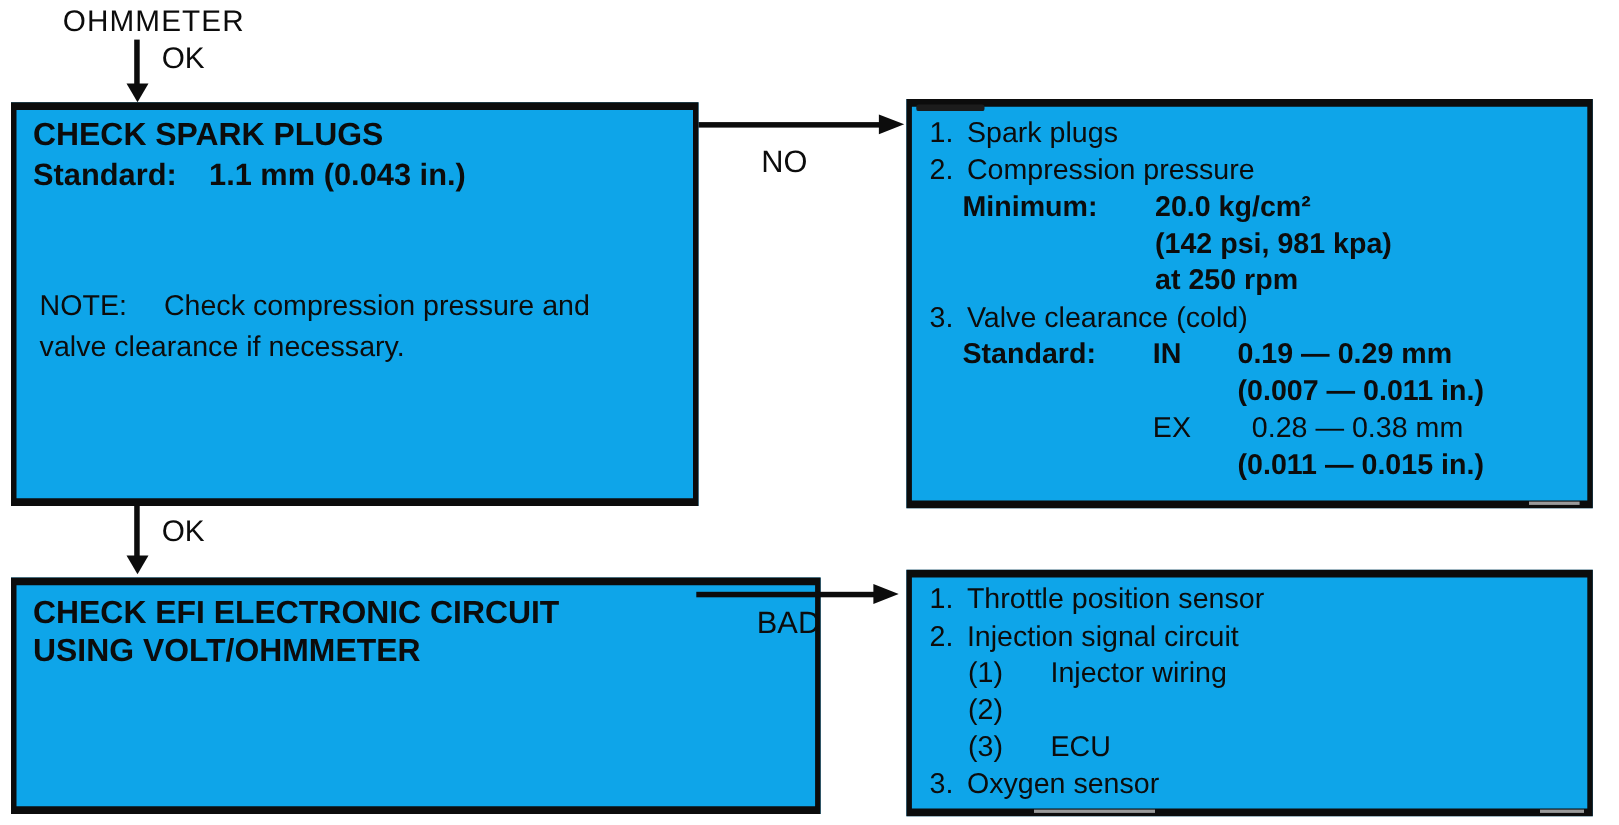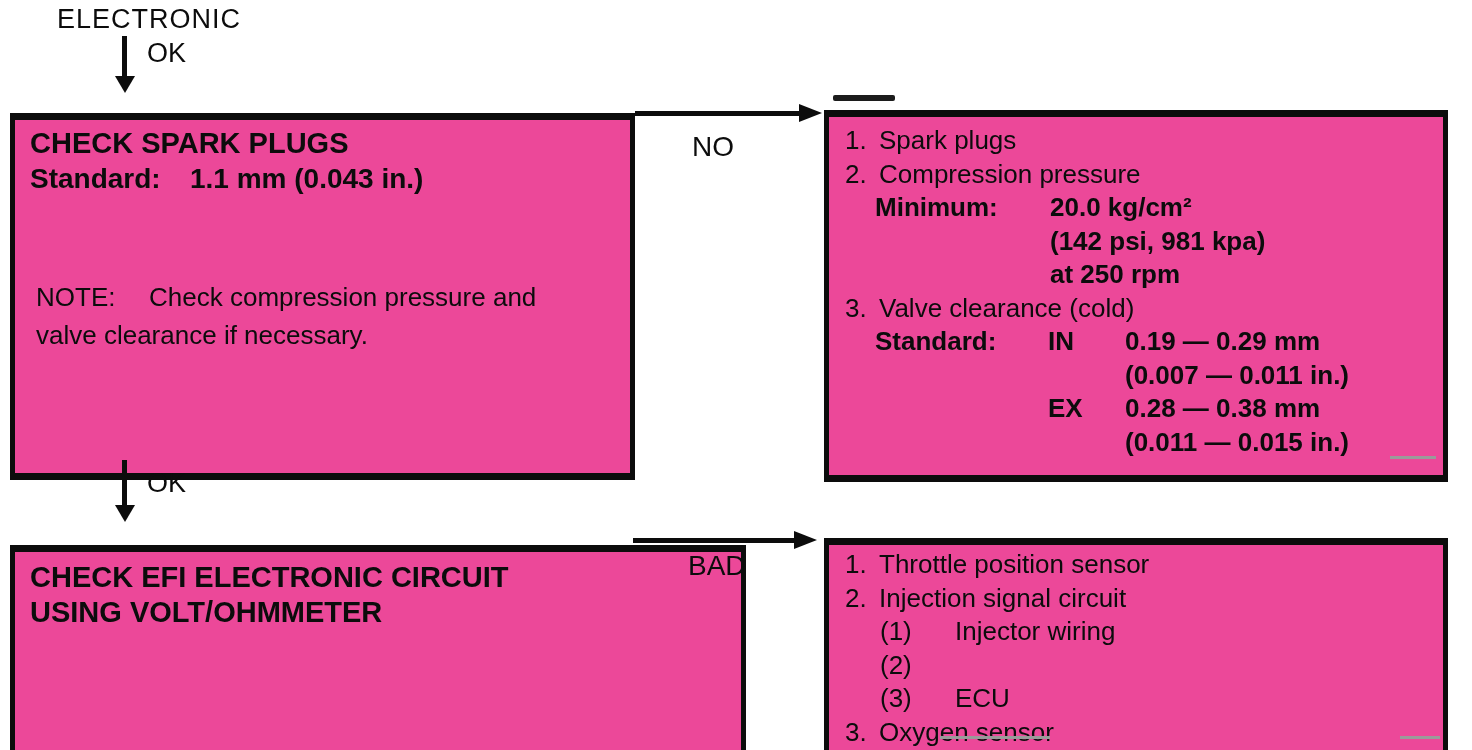--- a/index.html
+++ b/index.html
@@ -4,22 +4,22 @@
 <style>
   html,body{margin:0;padding:0;background:#ffffff;}
   body{
     width:1472px;height:750px;position:relative;overflow:hidden;
     font-family:"Liberation Sans", sans-serif;color:#0c0c0c;
     -webkit-font-smoothing:antialiased;
   }
   .canvas{position:absolute;inset:0;}
   
   .fbox{
-    position:absolute;box-sizing:border-box;background:#ec4899;
-    border:5px solid #0c0c0c;border-top-width:7px;border-bottom-width:7px;margin-top:20px;
+    position:absolute;box-sizing:border-box;background:#0ea5e9;
+    border:5px solid #0c0c0c;border-top-width:7px;border-bottom-width:7px;
   }
   
   .lbl{position:absolute;font-size:27px;line-height:30px;white-space:nowrap;}
   .lbl-big{font-size:28px;}
   
   .shaft-v{position:absolute;width:5px;background:#0c0c0c;}
   .shaft-h{position:absolute;height:5px;background:#0c0c0c;}
   .head-down{position:absolute;width:0;height:0;
     border-left:10px solid transparent;border-right:10px solid transparent;
     border-top:17px solid #0c0c0c;}
@@ -41,33 +41,33 @@
   .row{display:flex;white-space:nowrap;}
   .r-item{padding-left:16px;}
   .num{width:34px;flex:none;}
   .r-min{padding-left:46px;font-weight:bold;}
   .min-label{width:175px;flex:none;}
   .r-minval{padding-left:221px;font-weight:bold;}
   .r-std{padding-left:46px;font-weight:bold;}
   .std2-label{width:173px;flex:none;}
   .tagcol{width:77px;flex:none;}
   .r-val2{padding-left:296px;font-weight:bold;}
-  .r-ex{padding-left:219px;font-weight:bold;}
+  .r-ex{padding-left:219px;font-weight:normal;gap:13px;}
   .r-sub{padding-left:51px;}
   .subnum{width:75px;flex:none;}
   
   .artifact{position:absolute;background:#1c1c1c;}
   .artifact-light{position:absolute;background:#9a9a9a;}
 </style>
 </head>
 <body>
 
 <div class="canvas">
 
-  <div class="lbl" style="left:57px;top:4px;letter-spacing:1px;">ELECTRONIC</div>
+  <div class="lbl" style="left:57px;top:4px;letter-spacing:1px;">OHMMETER</div>
 
   <div class="shaft-v" style="left:122px;top:36px;height:42px;"></div>
   <div class="head-down" style="left:115px;top:76px;"></div>
   <div class="lbl" style="left:147px;top:38px;">OK</div>
 
   <div class="fbox" style="left:10px;top:93px;width:625px;height:367px;">
     <div class="pad-box">
       <div class="action-title">CHECK SPARK PLUGS</div>
       <div class="std-row">
         <span class="std-label">Standard:</span>

